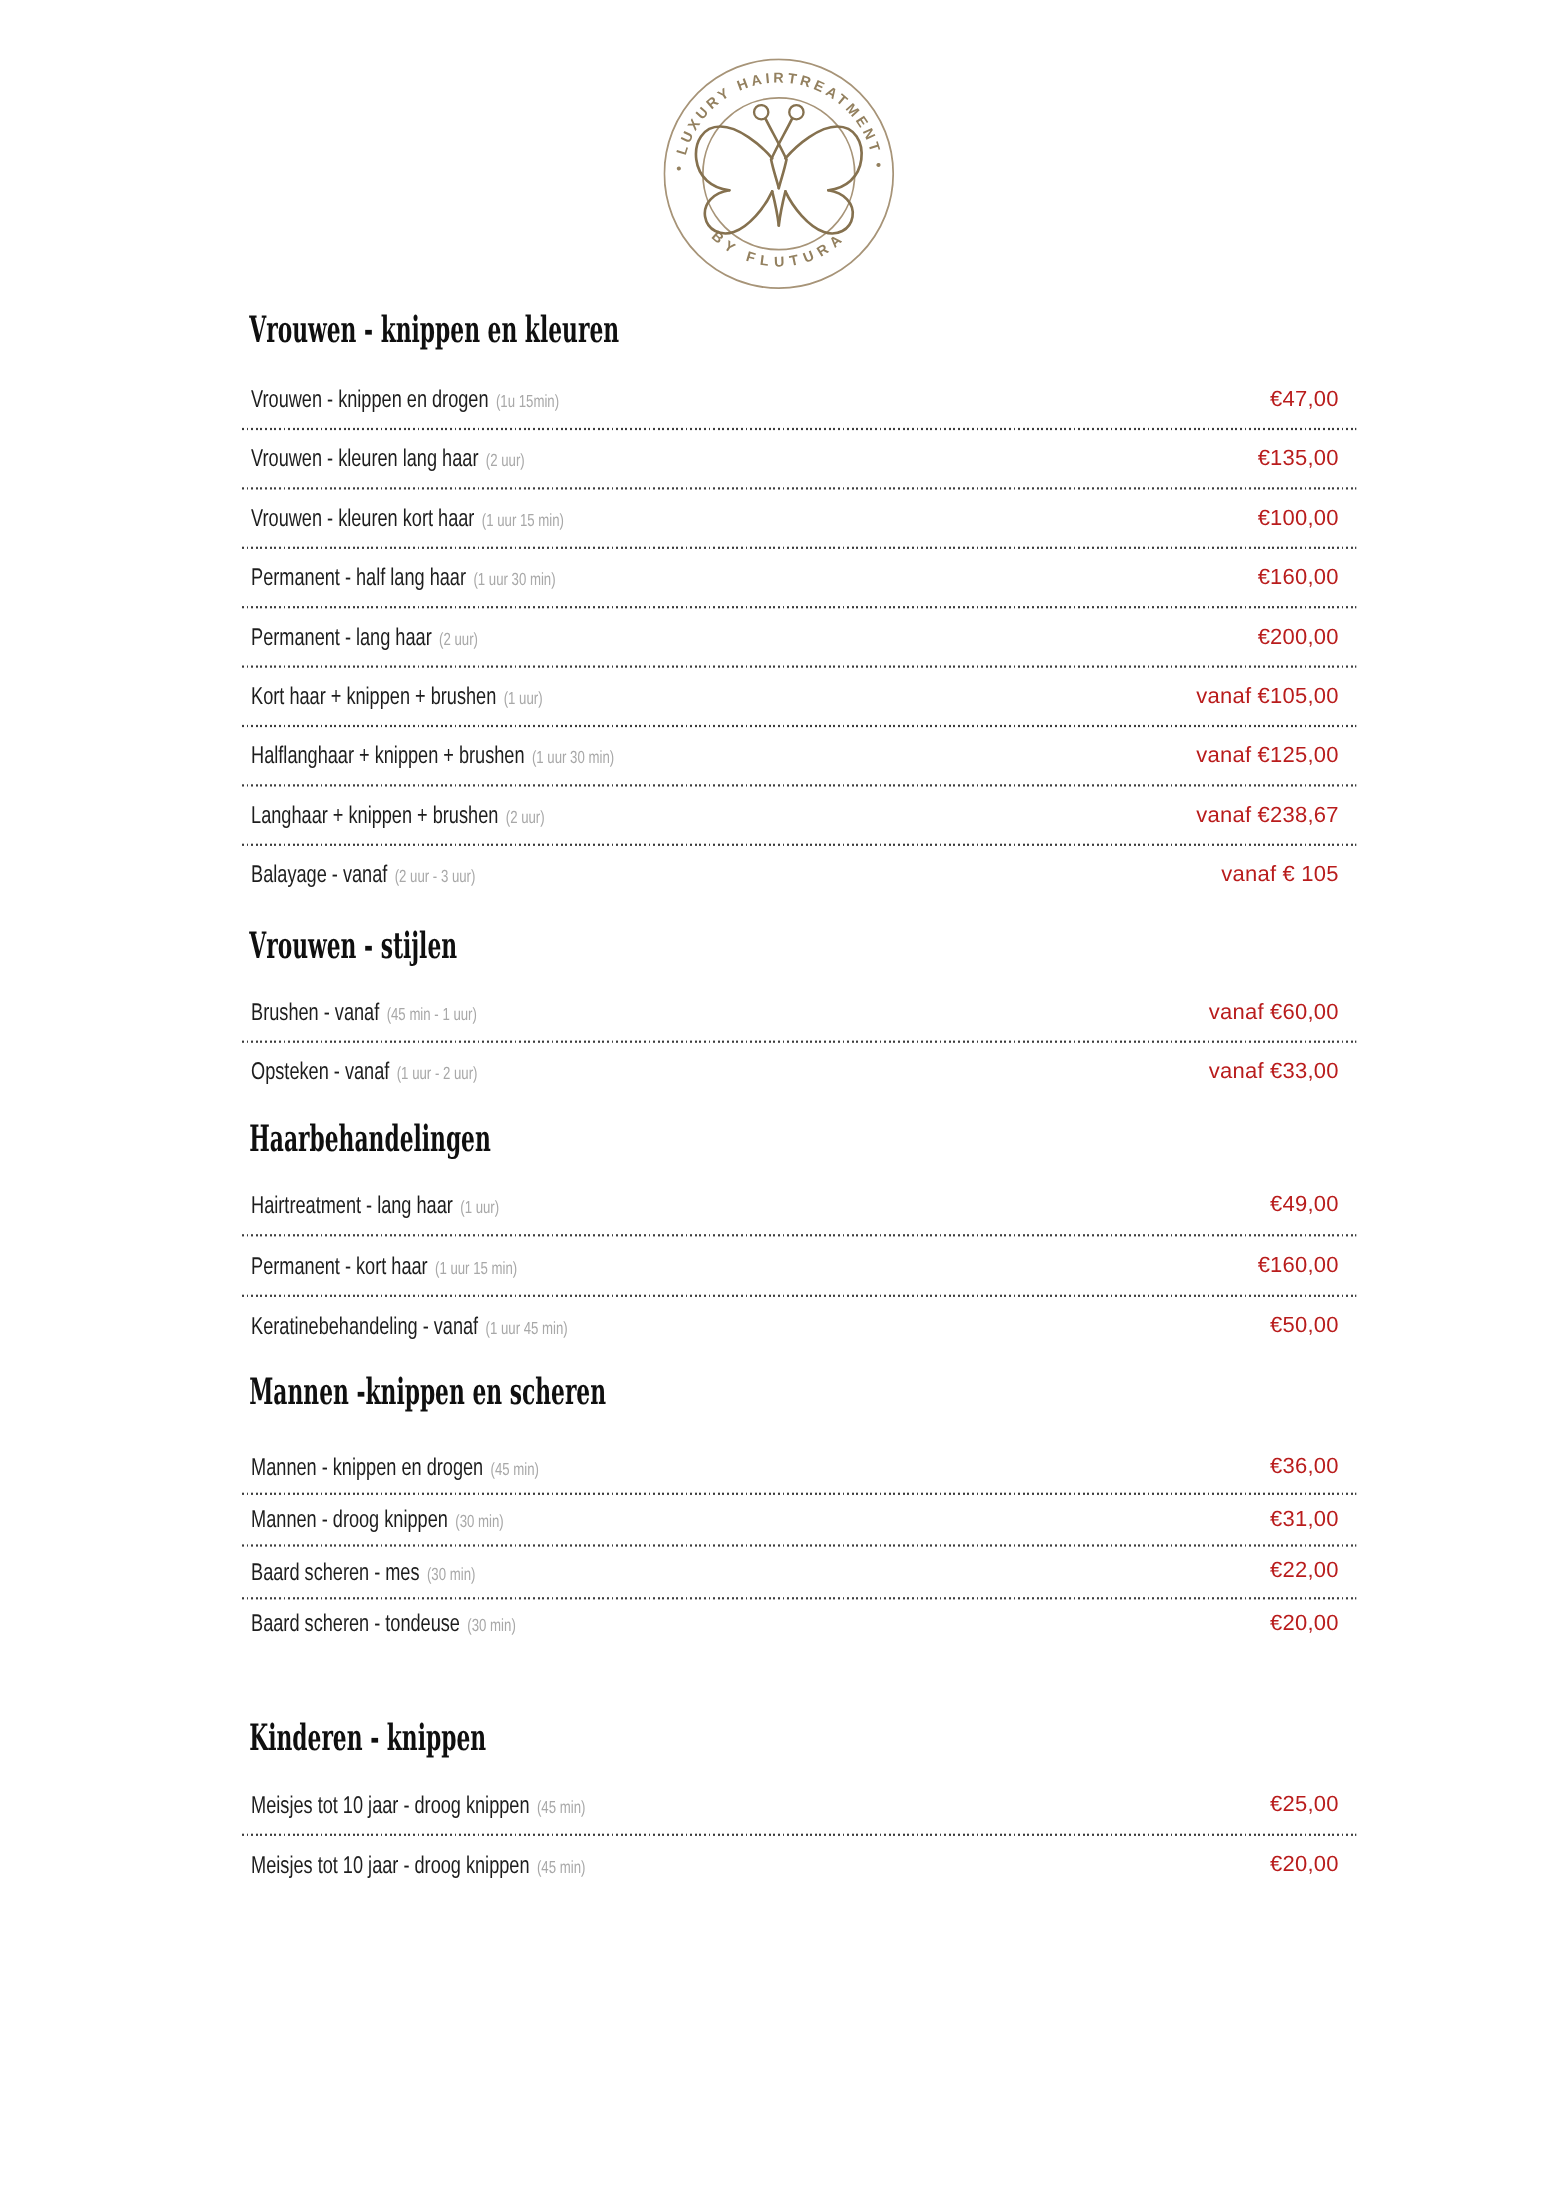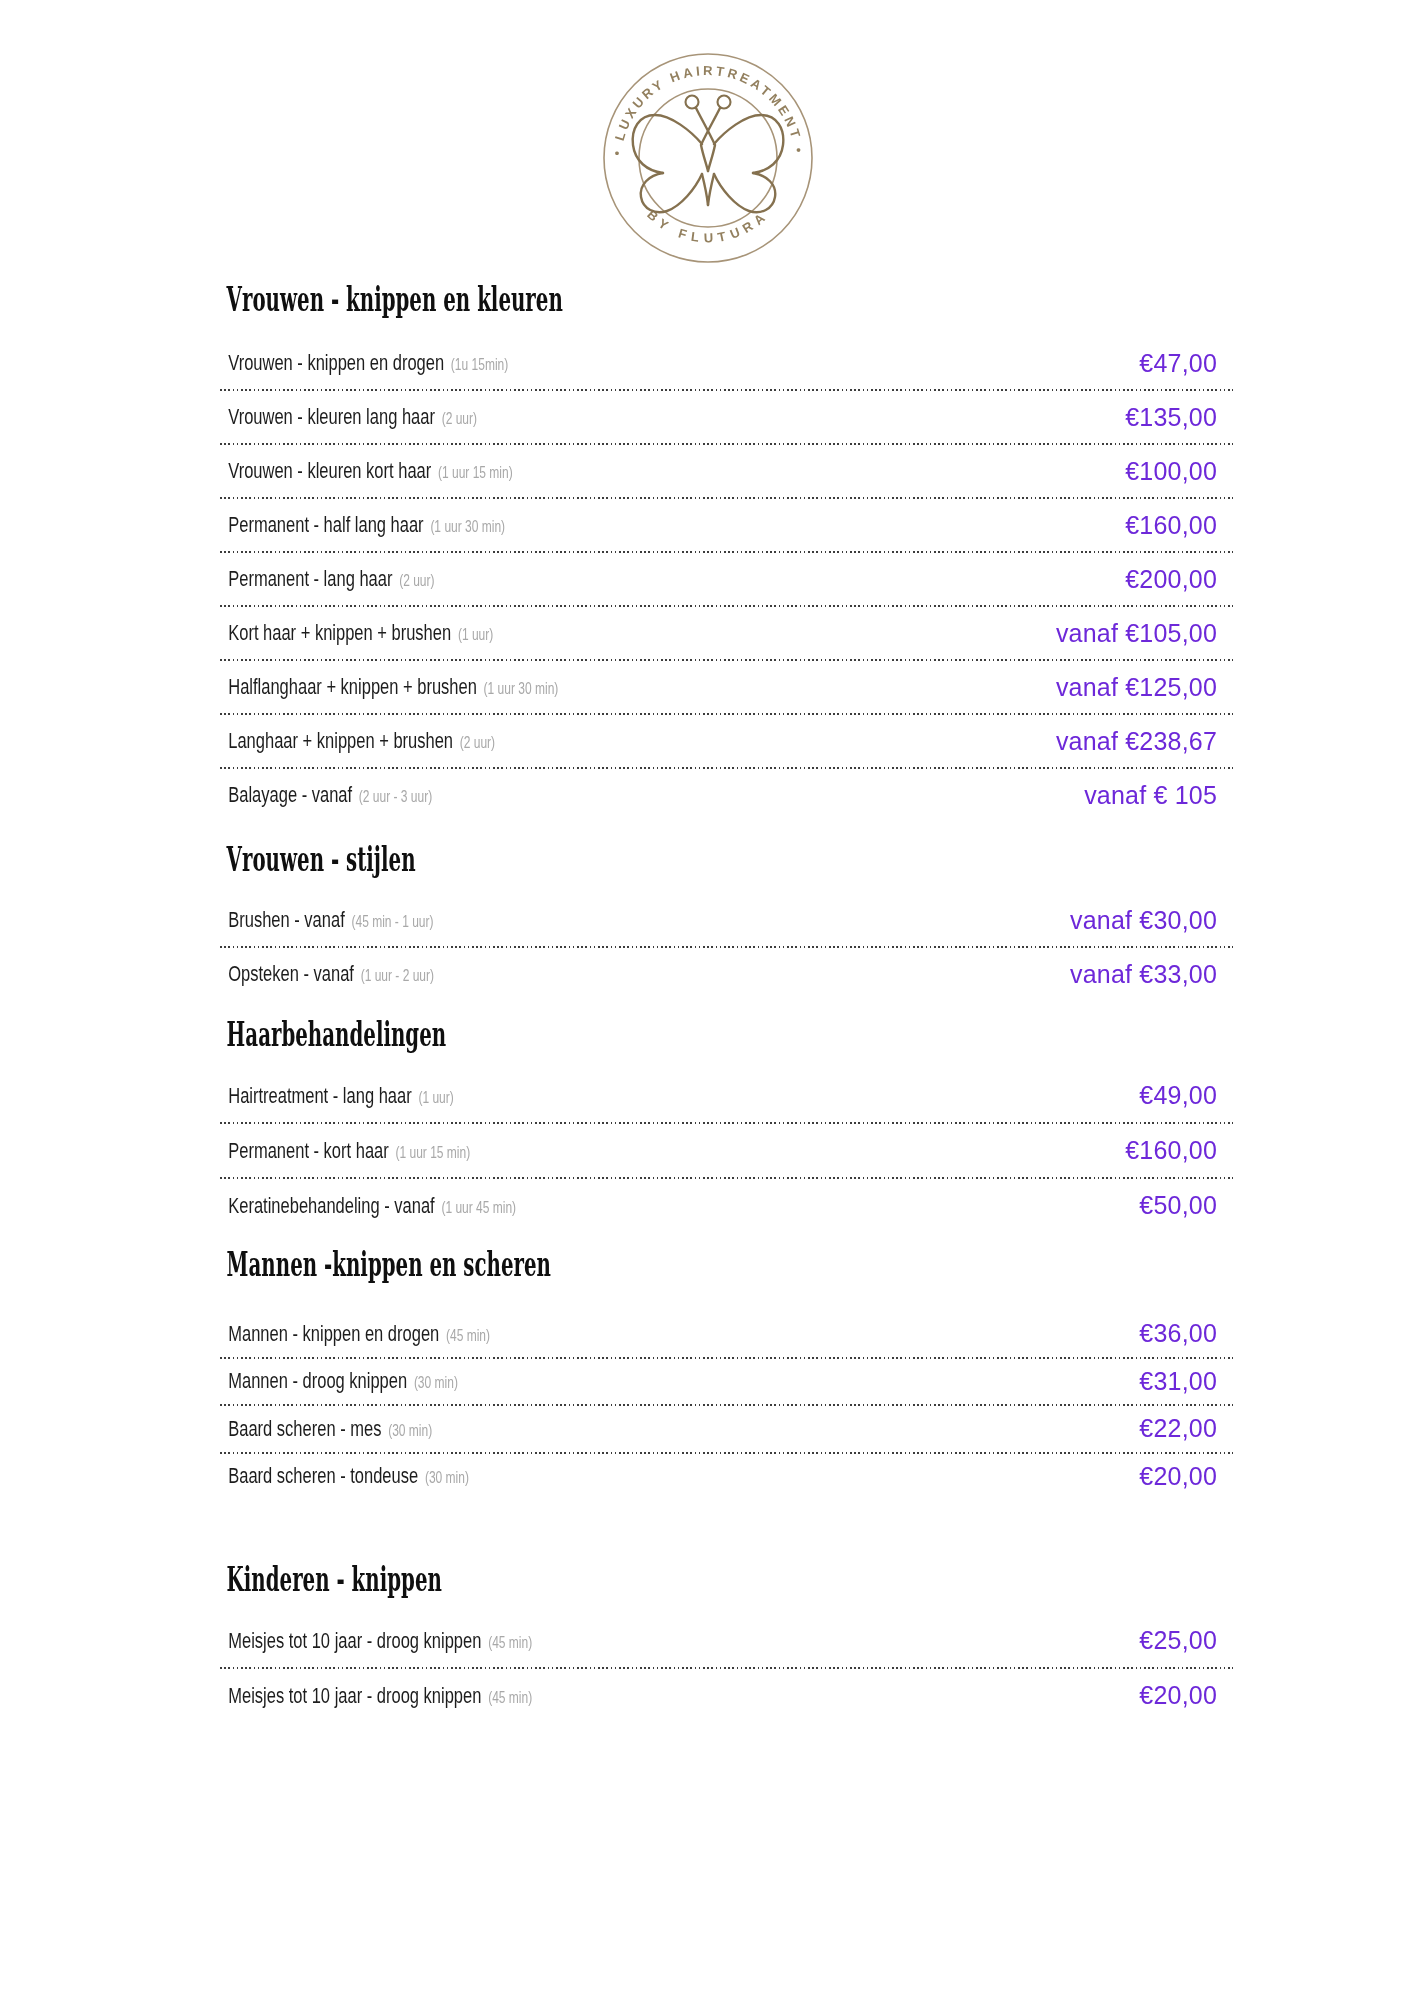--- a/index.html
+++ b/index.html
@@ -59,21 +59,21 @@
   }
 
   .nm {
     display:inline-block; white-space:nowrap;
     transform:scaleX(0.75); transform-origin:left center;
     padding-left:11px;
     font-size:22px; color:#1d1d1d;
   }
   .dur { font-size:16px; color:#a8a8a8; margin-left:9px; }
   .price {
-    white-space:nowrap; font-size:25px; color:#6d28d9;
+    white-space:nowrap; font-size:20px; color:#b91c1c;
     padding-right:16px; letter-spacing:0.2px;
   }
 </style>
 </head>
 <body>
 
 <div class="canvas">
 
   <div class="logo-wrap">
     <svg viewBox="0 0 210 210">
@@ -148,21 +148,21 @@
       <div class="row">
         <span class="nm"><span>Balayage - vanaf</span><span class="dur">(2 uur - 3 uur)</span></span>
         <span class="price">vanaf € 105</span>
       </div>
     </div>
 
     <div class="sec-title t2">Vrouwen - stijlen</div>
     <div class="rows r2 h54">
       <div class="row">
         <span class="nm"><span>Brushen - vanaf</span><span class="dur">(45 min - 1 uur)</span></span>
-        <span class="price">vanaf €30,00</span>
+        <span class="price">vanaf €60,00</span>
       </div>
       <div class="row">
         <span class="nm"><span>Opsteken - vanaf</span><span class="dur">(1 uur - 2 uur)</span></span>
         <span class="price">vanaf €33,00</span>
       </div>
     </div>
 
     <div class="sec-title t3">Haarbehandelingen</div>
     <div class="rows r3 h55">
       <div class="row">

